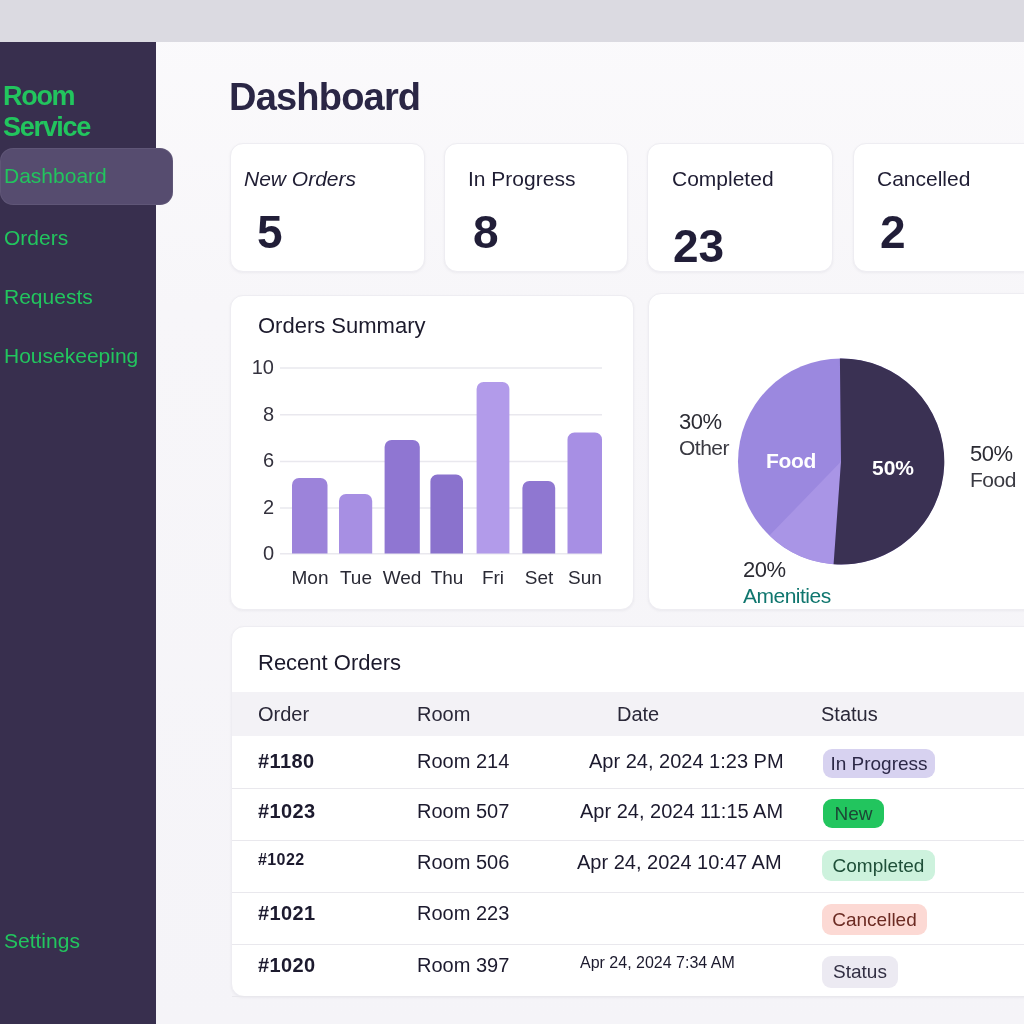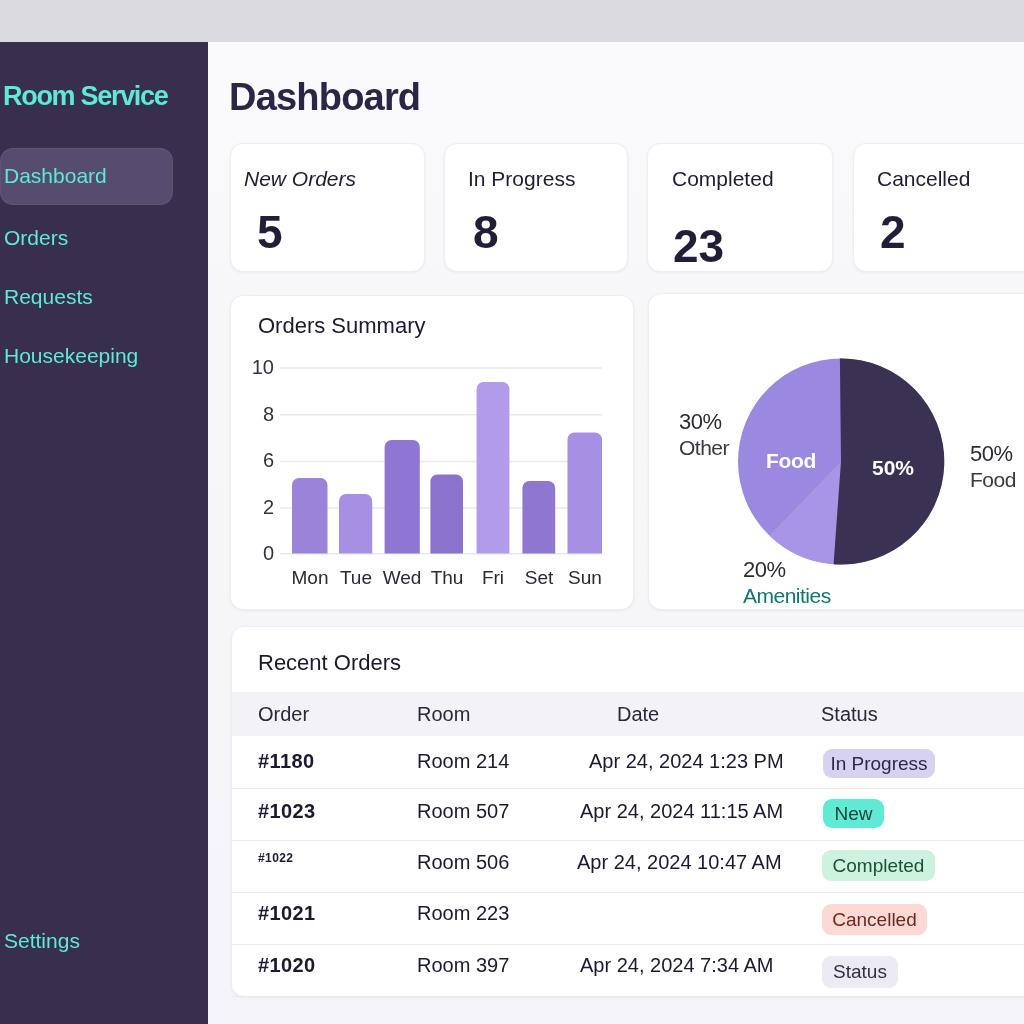--- a/index.html
+++ b/index.html
@@ -1,20 +1,20 @@
 <!DOCTYPE html>
 <html><head>
 <meta charset="utf-8">
 <style>
   html,body{margin:0;padding:0;}
   body{width:1024px;height:1024px;overflow:hidden;font-family:"Liberation Sans",sans-serif;background:linear-gradient(180deg,#fbfafc 0%,#f7f6f9 30%,#f5f4f8 100%);}
   .abs{position:absolute;}
   #page{position:relative;width:1024px;height:1024px;overflow:hidden;}
   #topbar{left:0;top:0;width:1024px;height:42px;background:#dbdae1;}
-  #sidebar{left:0;top:42px;width:208px;height:982px;background:#382f4e;color:#5eead4;}
+  #sidebar{left:0;top:42px;width:156px;height:982px;background:#382f4e;color:#22c55e;}
   .card{background:#fff;border:1px solid #eeedf2;border-radius:13px;box-shadow:0 1px 3px rgba(25,20,50,.05);box-sizing:border-box;}
   .statlbl{font-size:21px;color:#1f1d33;}
   .statnum{font-size:46px;font-weight:700;color:#211e38;letter-spacing:0px;}
   .cardtitle{font-size:22px;color:#1c1a2c;}
   .badge{position:absolute;box-sizing:border-box;border-radius:9px;font-size:19px;display:flex;align-items:center;justify-content:center;}
 </style>
 </head>
 <body>
 <div id="page">
   <div class="abs" id="topbar"></div>
@@ -107,28 +107,28 @@
   <div class="abs" style="left:232px;top:996px;width:828px;height:1px;background:#e9e8ed;"></div>
 
   <div class="abs" style="left:258px;top:750px;font-size:20px;font-weight:600;color:#1c1a2e;letter-spacing:0.4px;">#1180</div>
   <div class="abs" style="left:417px;top:750px;font-size:20px;color:#1c1a2e;">Room 214</div>
   <div class="abs" style="left:589px;top:750px;font-size:20px;color:#1c1a2e;">Apr 24, 2024 1:23 PM</div>
   <div class="badge" style="left:823px;top:749px;width:112px;height:29px;background:#d7d2f0;color:#2c2847;">In Progress</div>
 
   <div class="abs" style="left:258px;top:800px;font-size:20px;font-weight:600;color:#1c1a2e;letter-spacing:0.4px;">#1023</div>
   <div class="abs" style="left:417px;top:800px;font-size:20px;color:#1c1a2e;">Room 507</div>
   <div class="abs" style="left:580px;top:800px;font-size:20px;color:#1c1a2e;">Apr 24, 2024 11:15 AM</div>
-  <div class="badge" style="left:823px;top:799px;width:61px;height:29px;background:#5eead4;color:#1d4636;">New</div>
+  <div class="badge" style="left:823px;top:799px;width:61px;height:29px;background:#22c55e;color:#1d4636;">New</div>
 
-  <div class="abs" style="left:258px;top:851px;font-size:12px;font-weight:600;color:#1c1a2e;letter-spacing:0.4px;">#1022</div>
+  <div class="abs" style="left:258px;top:851px;font-size:16px;font-weight:600;color:#1c1a2e;letter-spacing:0.4px;">#1022</div>
   <div class="abs" style="left:417px;top:851px;font-size:20px;color:#1c1a2e;">Room 506</div>
   <div class="abs" style="left:577px;top:851px;font-size:20px;color:#1c1a2e;">Apr 24, 2024 10:47 AM</div>
   <div class="badge" style="left:822px;top:850px;width:113px;height:31px;background:#cdf2dd;color:#1e4f38;">Completed</div>
 
   <div class="abs" style="left:258px;top:902px;font-size:20px;font-weight:600;color:#1c1a2e;letter-spacing:0.4px;">#1021</div>
   <div class="abs" style="left:417px;top:902px;font-size:20px;color:#1c1a2e;">Room 223</div>
   <div class="badge" style="left:822px;top:904px;width:105px;height:31px;background:#fcd9d4;color:#6b2a22;">Cancelled</div>
 
   <div class="abs" style="left:258px;top:954px;font-size:20px;font-weight:600;color:#1c1a2e;letter-spacing:0.4px;">#1020</div>
   <div class="abs" style="left:417px;top:954px;font-size:20px;color:#1c1a2e;">Room 397</div>
-  <div class="abs" style="left:580px;top:954px;font-size:20px;color:#1c1a2e;">Apr 24, 2024 7:34 AM</div>
+  <div class="abs" style="left:580px;top:954px;font-size:16px;color:#1c1a2e;">Apr 24, 2024 7:34 AM</div>
   <div class="badge" style="left:822px;top:956px;width:76px;height:32px;background:#eceaf2;color:#322f43;">Status</div>
 </div>
 
 </body></html>

